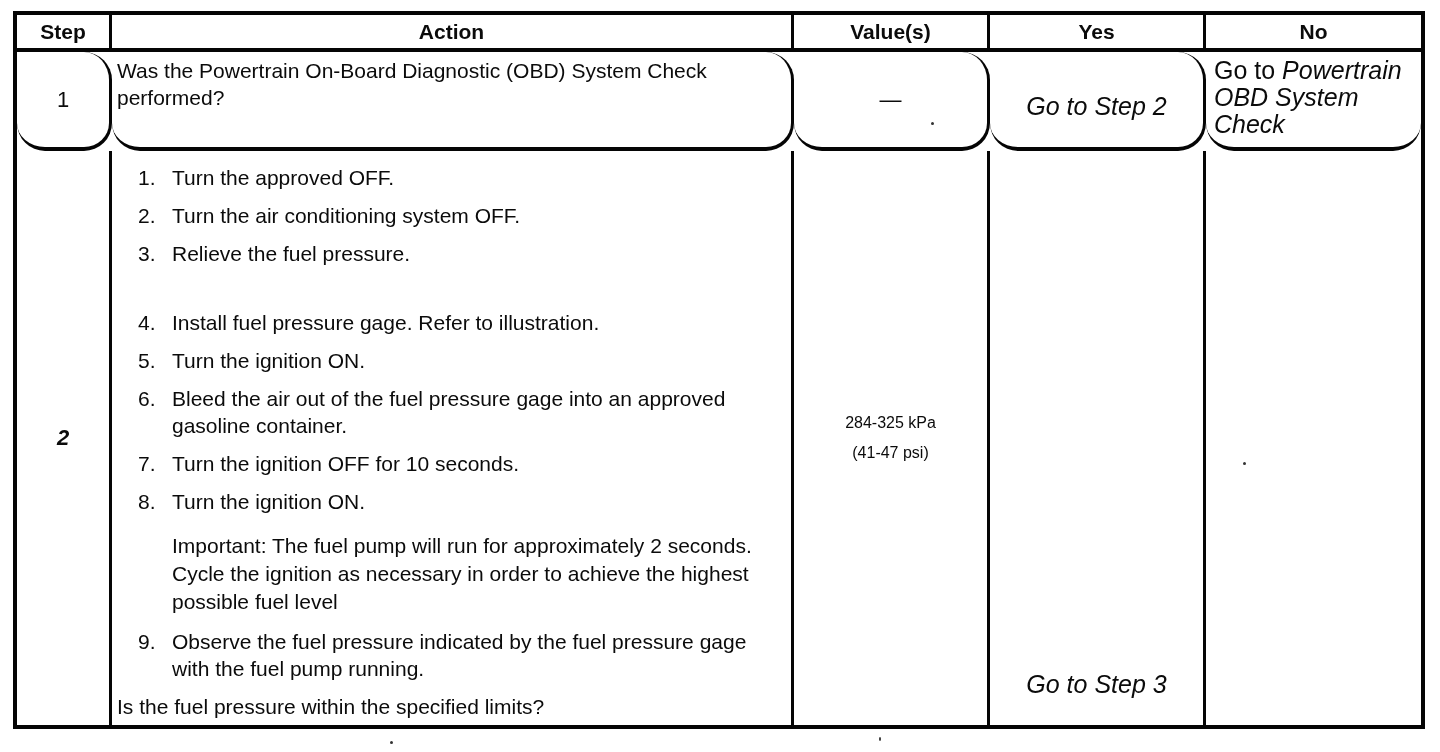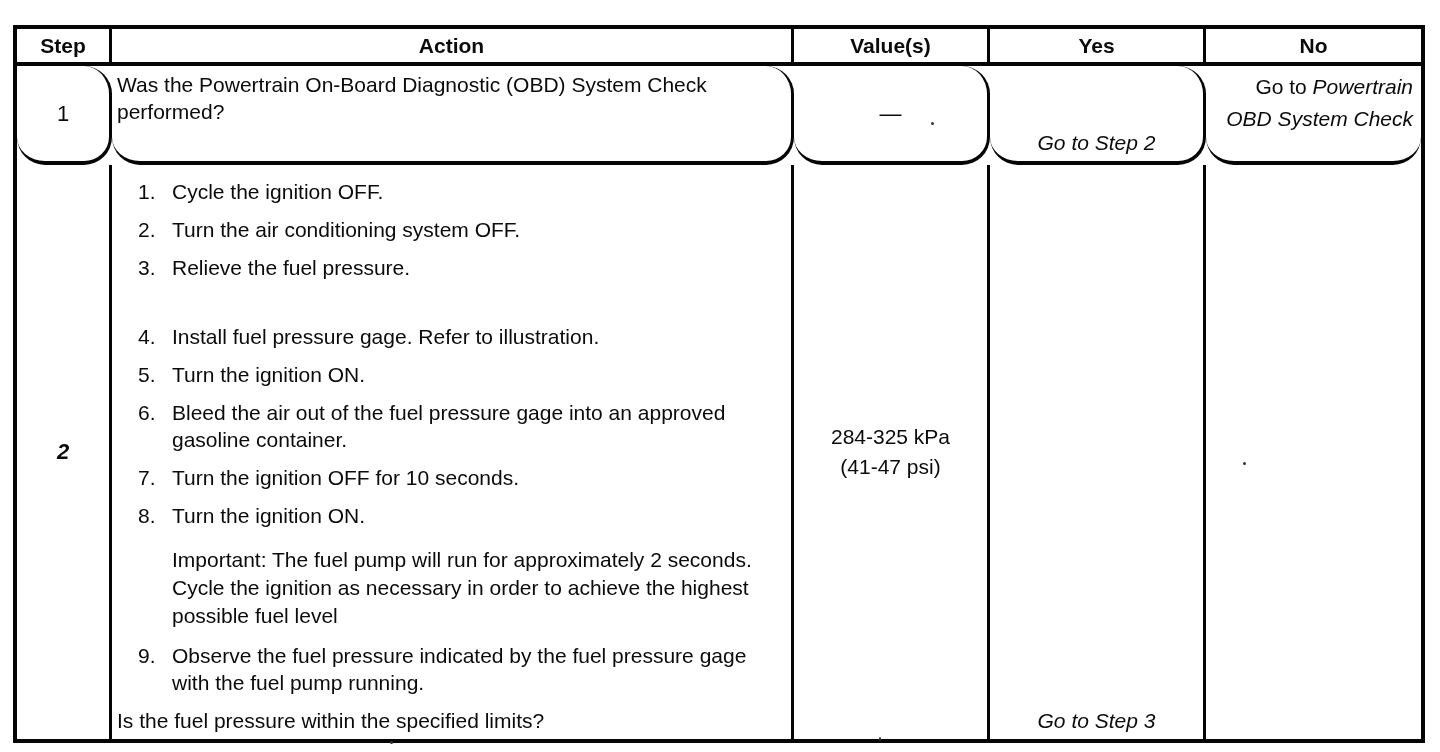--- a/index.html
+++ b/index.html
@@ -5,21 +5,21 @@
   * { margin: 0; padding: 0; box-sizing: border-box; }
   html, body {
     width: 1440px; height: 752px;
     background: #ffffff;
     font-family: "Liberation Sans", sans-serif;
     color: #0b0b0b;
     overflow: hidden;
   }
   .diag-table {
     position: absolute;
-    left: 13px; top: 25px;
+    left: 13px; top: 11px;
     width: 1412px; height: 718px;
     border: 4px solid #050505;
     display: grid;
     grid-template-columns: 95px 682px 196px 216px 1fr;
     grid-template-rows: 37px 99px 1fr;
     background: #fff;
   }
   .cell {
     border-right: 3px solid #050505;
     border-bottom: 3px solid #050505;
@@ -39,26 +39,26 @@
   .v-center { display: flex; flex-direction: column; align-items: center; justify-content: center; }
   .v-bottom { display: flex; flex-direction: column; align-items: center; justify-content: flex-end; }
   .v-top    { display: flex; flex-direction: column; align-items: center; justify-content: flex-start; }
 
   .step-num { font-size: 22px; text-align: center; }
   .step-num.italic { font-style: italic; font-weight: bold; }
 
   .action-cell { font-size: 21px; line-height: 27px; }
   .action-q1 { padding: 5px 10px 0 5px; }
 
-  .goto { font-style: italic; font-size: 21px; text-align: right; line-height: 32px; }
-  .goto-pad-b { padding-bottom: 2px; }
+  .goto { font-style: italic; font-size: 25px; text-align: left; line-height: 27px; }
+  .goto-pad-b { padding-bottom: 27px; }
   .no-cell-r1 { padding: 5px 8px 0 8px; }
   .no-cell-r1 .roman { font-style: normal; }
 
-  .value-text { font-size: 21px; text-align: center; line-height: 30px; }
+  .value-text { font-size: 16px; text-align: center; line-height: 30px; }
   .dash { font-size: 22px; }
 
   
   .action-r2 {
     display: flex; flex-direction: column;
     padding: 13px 8px 5px 5px;
     height: 100%;
   }
   .li { display: flex; margin: 0 0 11px 21px; }
   .li .num { width: 34px; flex: 0 0 34px; }
@@ -101,21 +101,21 @@
     <div class="goto no-cell-r1"><span class="roman">Go to </span><span>Powertrain OBD System Check</span></div>
   </div>
 
   <div class="cell r2 v-center">
     <div class="step-num italic">2</div>
   </div>
   <div class="cell r2 action-cell">
     <div class="action-r2">
       <div class="li">
         <span class="num">1.</span>
-        <span class="txt">Cycle the ignition OFF.</span>
+        <span class="txt">Turn the approved OFF.</span>
       </div>
       <div class="li">
         <span class="num">2.</span>
         <span class="txt">Turn the air conditioning system OFF.</span>
       </div>
       <div class="li">
         <span class="num">3.</span>
         <span class="txt">Relieve the fuel pressure.</span>
       </div>
       <div class="li gap-above">

